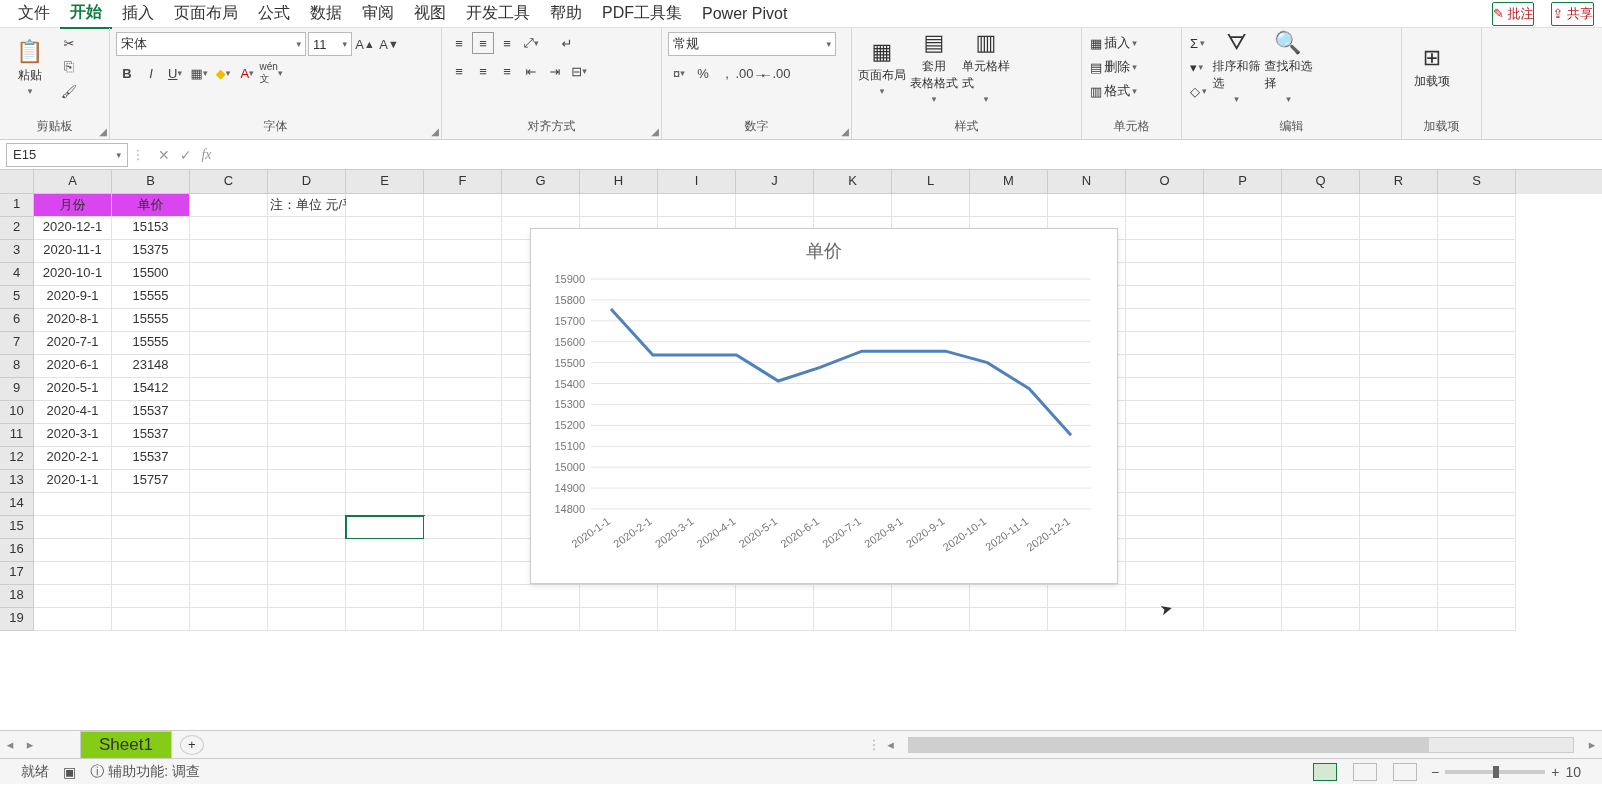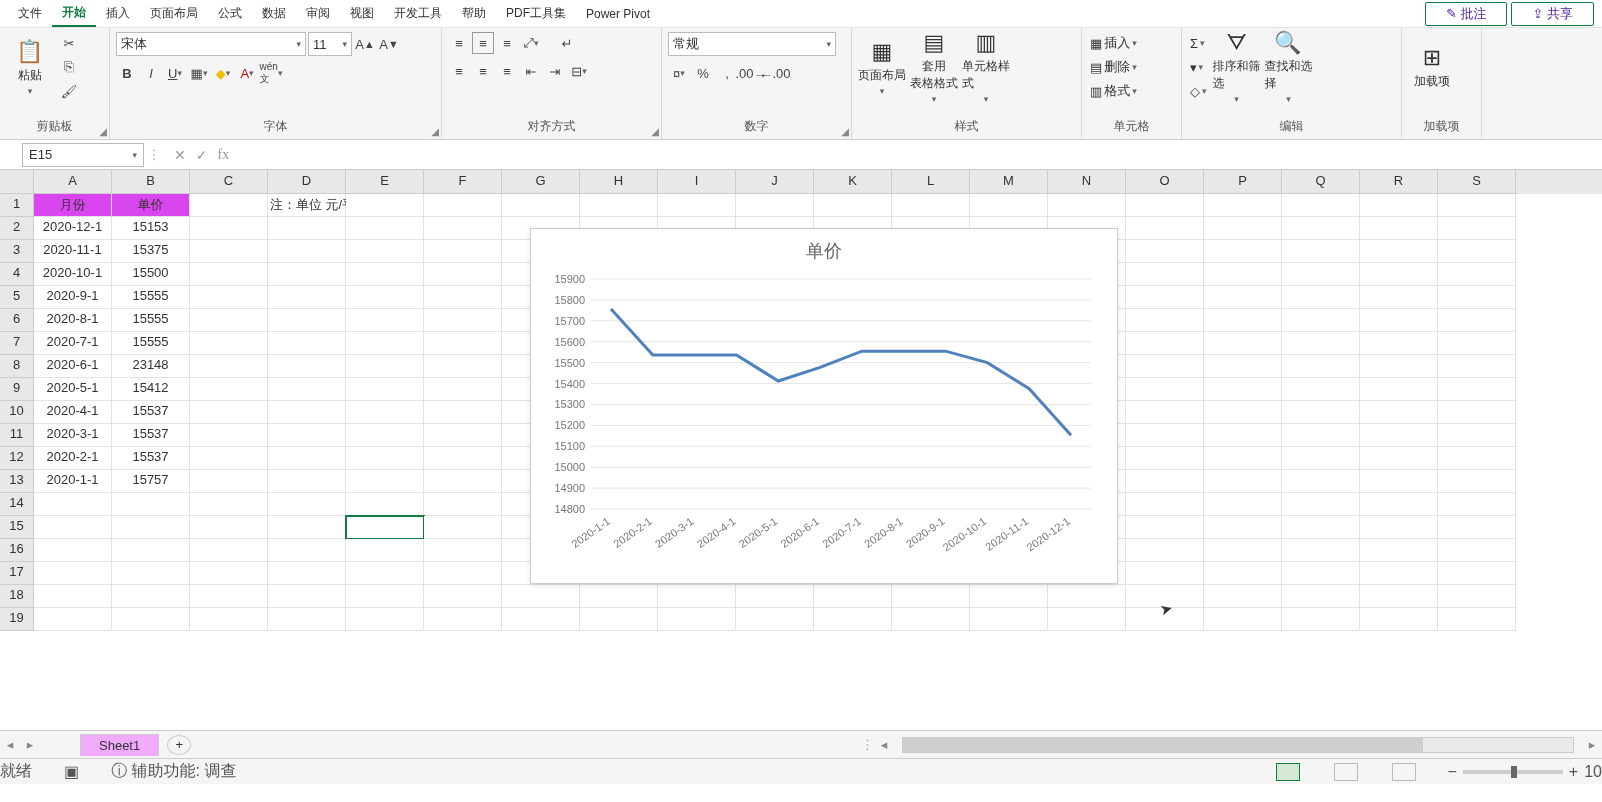--- a/index.html
+++ b/index.html
@@ -1,60 +1,60 @@
 <!DOCTYPE html>
 <html><head>
 <meta charset="utf-8">
 <style>
 *{box-sizing:border-box;margin:0;padding:0;font-family:"Microsoft YaHei",Arial,sans-serif}
 body{background:#fff;width:1602px;height:802px;overflow:hidden;font-size:13px;color:#333;position:relative}
 .menubar{display:flex;align-items:center;height:28px;background:#fff;padding:0 8px;border-bottom:1px solid #e0e0e0}
-.menubar .mtab{padding:4px 10px;cursor:pointer;font-size:12px}
+.menubar .mtab{padding:4px 10px;cursor:pointer;font-size:16px}
 .menubar .mtab.active{color:#107c41;border-bottom:2px solid #107c41;font-weight:bold}
 .menubar .spacer{flex:1}
-.menubar .rbtn{border:1px solid #107c41;color:#4c1d95;padding:2px 20px;margin-left:4px;font-size:13px;border-radius:2px}
+.menubar .rbtn{border:1px solid #107c41;color:#b91c1c;padding:2px 0;margin-left:17px;font-size:13px;border-radius:2px}
 .ribbon{display:flex;height:112px;background:#f5f5f5;border-bottom:1px solid #d0d0d0}
 .rgroup{border-right:1px solid #d8d8d8;display:flex;flex-direction:column;justify-content:space-between;padding:4px 6px 2px 6px;position:relative}
 .rgroup .glabel{text-align:center;font-size:12px;color:#555;padding:2px 0}
 .rgroup .dlaunch{position:absolute;right:2px;bottom:2px;font-size:10px;color:#888}
 .gbody{display:flex;align-items:flex-start;gap:4px;flex:1}
 .vcol{display:flex;flex-direction:column;gap:2px}
 .bigbtn{display:flex;flex-direction:column;align-items:center;justify-content:center;width:48px;height:70px;font-size:12px;gap:2px}
 .bigbtn .ic{font-size:22px}
 .smbtn{width:22px;height:22px;display:flex;align-items:center;justify-content:center;font-size:13px;color:#444}
 .hrow{display:flex;gap:2px;align-items:center}
 .fontname{width:190px;height:24px;border:1px solid #bbb;background:#fff;padding:0 4px;display:flex;align-items:center;justify-content:space-between}
 .fontsize{width:44px;height:24px;border:1px solid #bbb;background:#fff;padding:0 4px;display:flex;align-items:center;justify-content:space-between}
 .dd{font-size:9px;color:#666}
 .btnlbl{display:flex;align-items:center;gap:2px;font-size:13px;height:22px;padding:0 2px}
 .namebox-wrap{display:flex;height:30px;border-bottom:1px solid #ccc;align-items:center;background:#fff}
-.namebox{width:122px;height:24px;border:1px solid #bbb;margin-left:22px;padding:0 6px;display:flex;align-items:center;justify-content:space-between;background:#fff}
+.namebox{width:122px;height:24px;border:1px solid #bbb;margin-left:6px;padding:0 6px;display:flex;align-items:center;justify-content:space-between;background:#fff}
 .fxbar{display:flex;align-items:center;gap:10px;margin-left:10px}
 .fxic{color:#999;font-size:14px}
-.fxlabel{font-family:"Times New Roman",serif}
+.fxlabel{font-style:italic;font-family:"Times New Roman",serif}
 .gridwrap{position:relative;height:560px}
 .headrow{display:flex;height:24px;background:#e8e8e8}
 .corner{width:34px;border-right:1px solid #ccc;border-bottom:1px solid #ccc;background:#e8e8e8}
 .colh{width:78px;text-align:center;border-right:1px solid #ccc;border-bottom:1px solid #ccc;font-size:13px;padding-top:3px;background:#e8e8e8}
 .datarow{display:flex;height:23px}
 .rowh{width:34px;text-align:center;border-right:1px solid #ccc;border-bottom:1px solid #ccc;background:#e8e8e8;font-size:13px;padding-top:2px}
 .cell{width:78px;border-right:1px solid #e3e3e3;border-bottom:1px solid #e3e3e3;text-align:center;font-size:13px;padding-top:2px;background:#fff}
 .cell.hdr{background:#d946ef}
 .cell.wide{text-align:left;padding-left:2px}
 .cell.active{outline:2px solid #107c41;outline-offset:-1px}
 .chart{position:absolute;left:530px;top:58px;width:588px;height:356px;background:#fff;border:1px solid #ccc;box-shadow:0 2px 6px rgba(0,0,0,.1)}
 .chart .ctitle{text-align:center;font-size:18px;color:#666;padding:10px 0 6px 0}
 svg text{font-size:11px;fill:#777}
 .tabsbar{display:flex;height:28px;border-top:1px solid #ccc;background:#f5f5f5;align-items:center}
 .tabsbar .nav{width:20px;text-align:center;color:#888}
-.sheet-tab{background:#f0abfc;border:1px solid #ccc;border-bottom:none;padding:3px 18px;font-size:13px}
+.sheet-tab{background:#84cc16;border:1px solid #ccc;border-bottom:none;padding:3px 18px;font-size:17px}
 .addsheet{width:24px;height:20px;border:1px solid #ccc;border-radius:50%;margin-left:8px;text-align:center;line-height:18px}
 .hscroll{flex:1;margin:0 8px;height:16px;background:#eaeaea;border:1px solid #ccc;position:relative}
 .hscroll .thumb{position:absolute;left:0;width:520px;height:100%;background:#cfcfcf}
-.statusbar{display:flex;height:26px;background:#f5f5f5;border-top:1px solid #ccc;align-items:center;padding:0 0;font-size:16px;color:#555;gap:32px}
+.statusbar{display:flex;height:26px;background:#f5f5f5;border-top:1px solid #ccc;align-items:center;padding:0 21px;font-size:14px;color:#555;gap:14px}
 .statusbar .spacer{flex:1}
 .viewbtn{width:24px;height:18px;border:1px solid #bbb;margin-left:2px}
 .viewbtn.active{background:#d4e8d4;border-color:#107c41}
 .zoom{display:flex;align-items:center;gap:6px}
 .zoomtrack{width:100px;height:4px;background:#ccc;position:relative}
 .zoomtrack .zh{position:absolute;left:48px;top:-4px;width:6px;height:12px;background:#666}
 .cursor{position:absolute;left:1160px;top:430px;font-size:15px;transform:rotate(-15deg)}
 </style>
 </head>
 <body>

